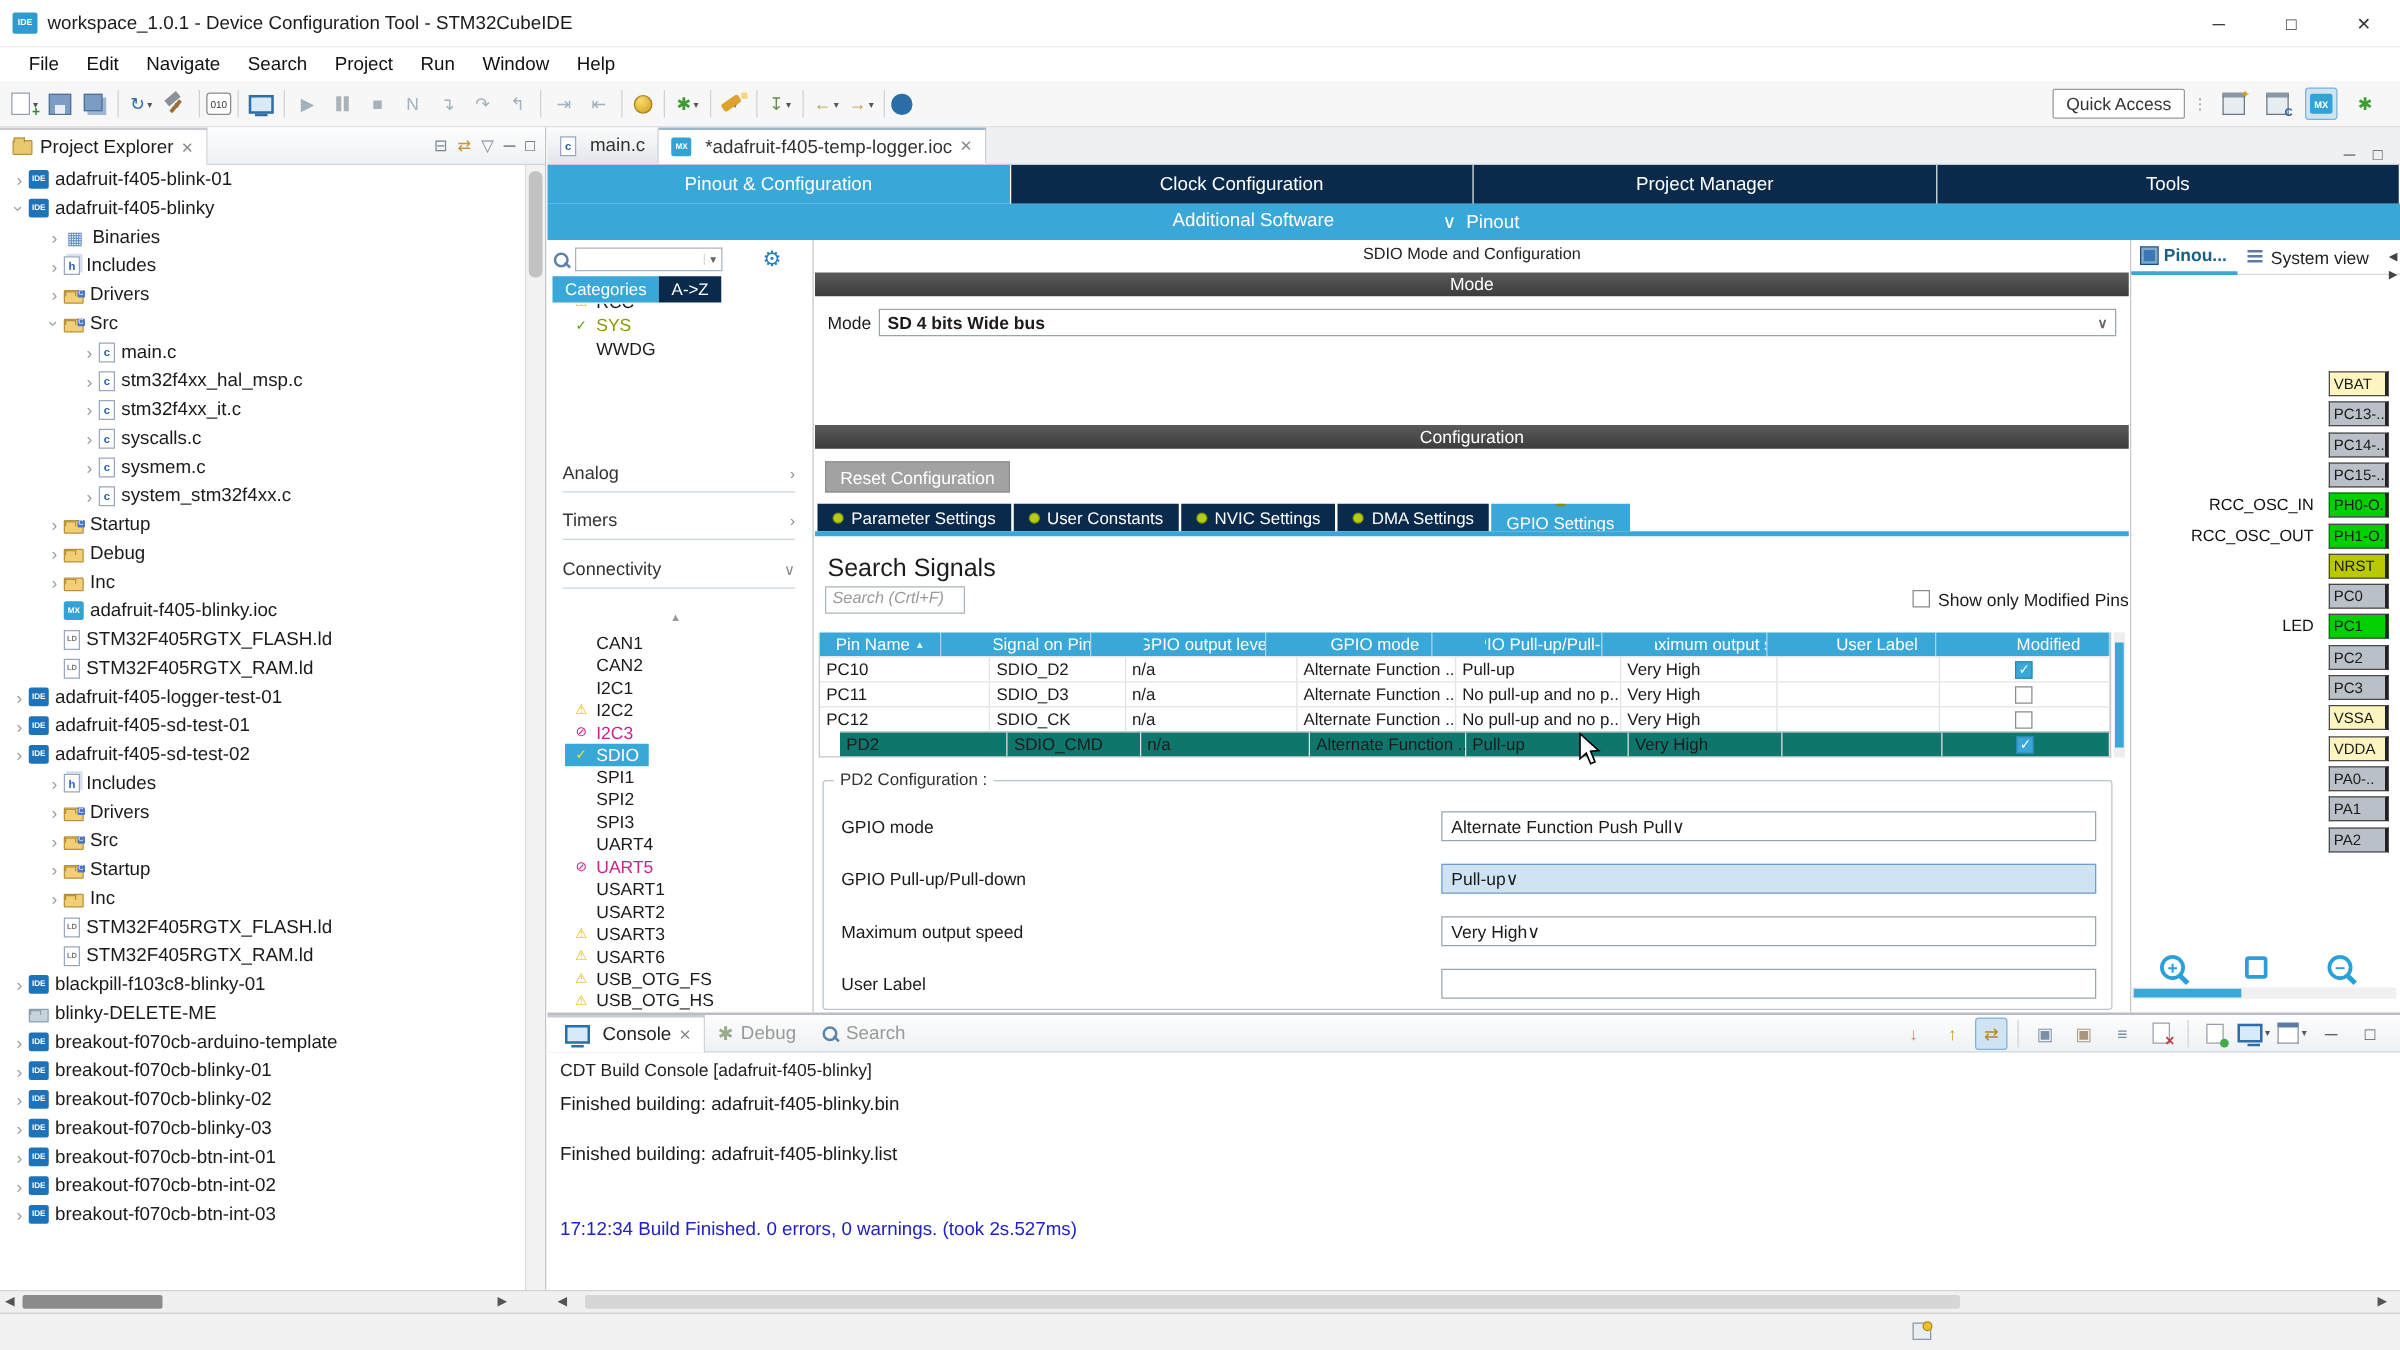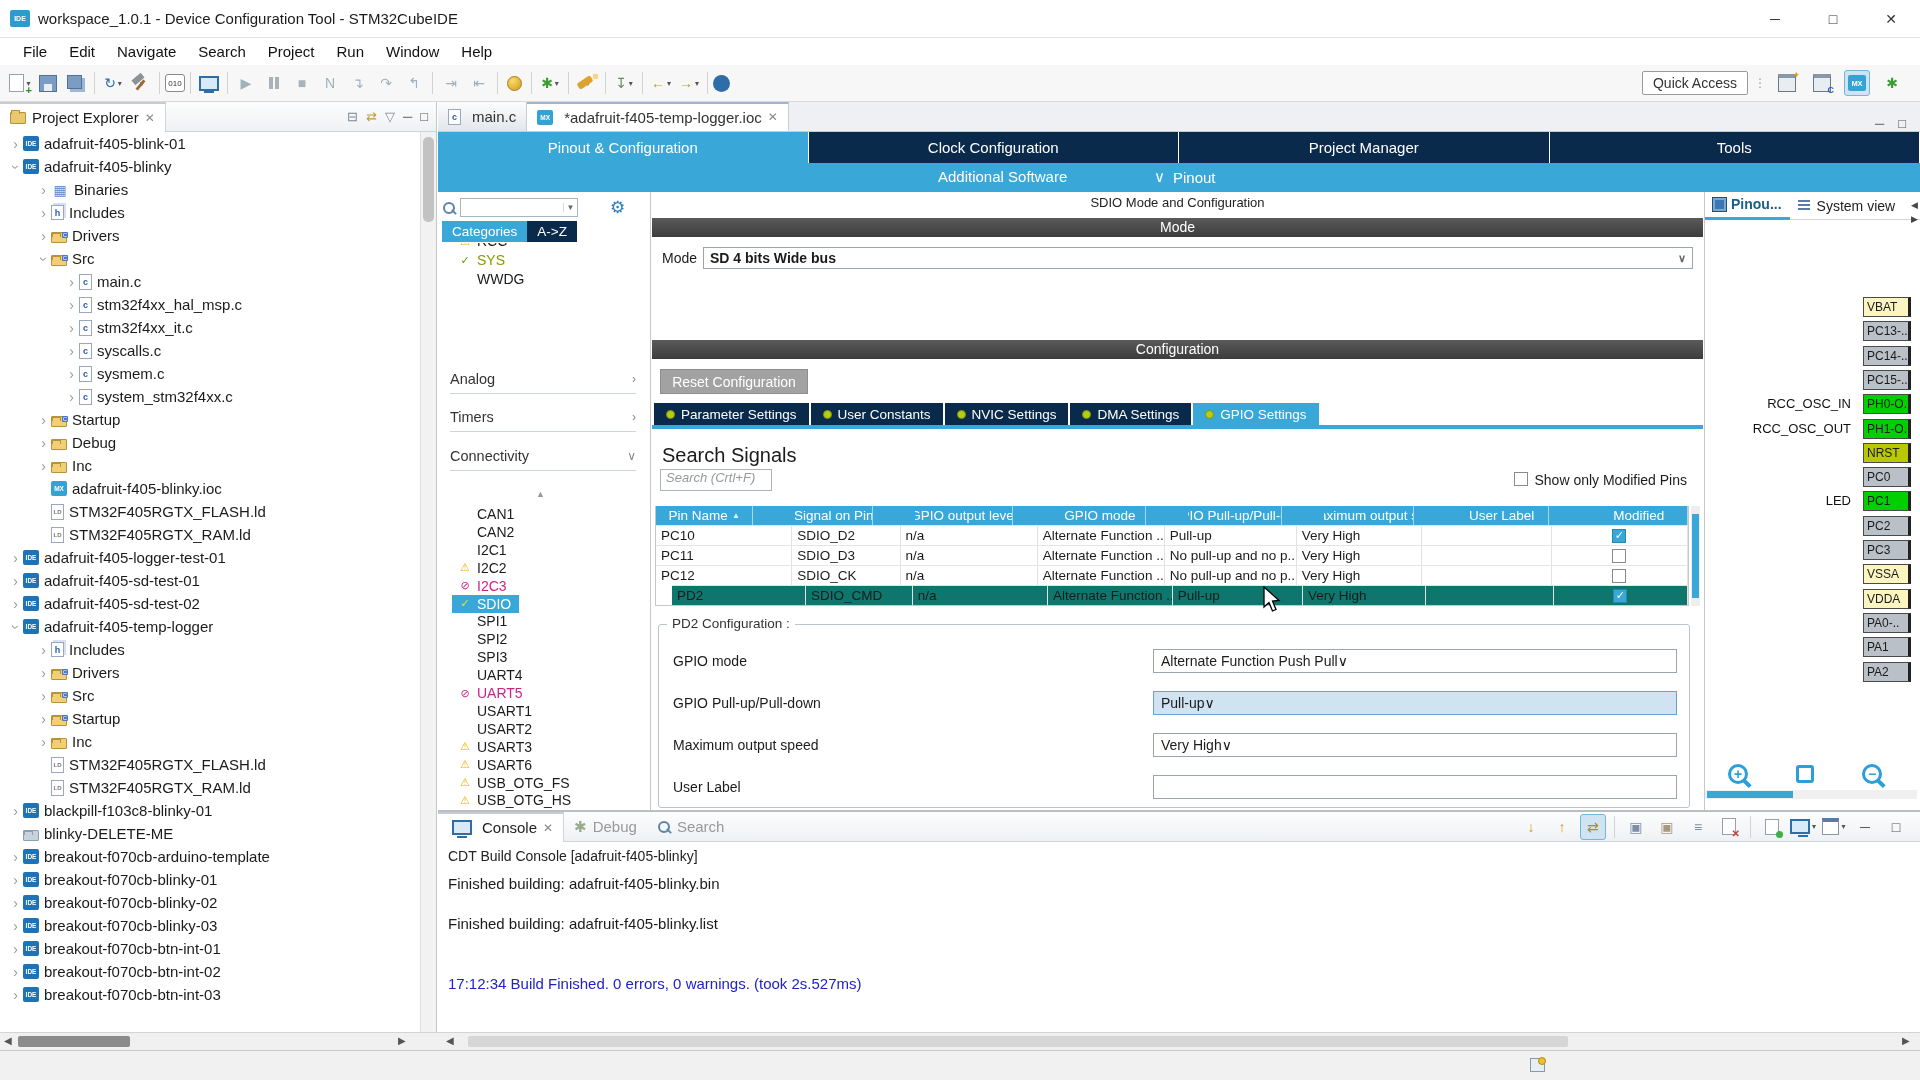--- a/index.html
+++ b/index.html
@@ -134,26 +134,26 @@
   #sdiotitle{position:absolute;left:0;top:3px;width:100%;text-align:center;font-size:13px;color:#222;}
   .darkbar{position:absolute;left:0;width:100%;height:19px;background:linear-gradient(#5a5a5a,#3c3c3c);color:#fff;text-align:center;font-size:14px;line-height:19px;}
   #modebar{top:26px;}
   #modefieldrow{position:absolute;left:10px;top:55px;width:1031px;display:flex;align-items:center;gap:6px;font-size:14px;}
   .selectbox{flex:1;height:22px;border:1px solid #9aa4ae;background:#fff;display:flex;align-items:center;padding:0 6px;font-size:14px;position:relative;font-weight:bold;}
   .selectbox .sdd{position:absolute;right:6px;color:#666;font-size:11px;}
   #configbar{top:148px;}
   #resetbtn{position:absolute;left:8px;top:177px;width:148px;height:25px;background:#a2a2a2;color:#fff;font-size:14px;display:flex;align-items:center;justify-content:center;border:1px solid #8e8e8e;}
   #cfgsubtabs{position:absolute;left:2px;top:211px;display:flex;height:22px;}
   .subtab{background:#0a2a4c;color:#fff;font-size:13.5px;display:flex;align-items:center;gap:6px;padding:0 12px;margin-right:2px;}
-  .subtab.active{background:#39a8d9;}
+  .subtab.active{background:#39a8d9;flex-direction:column;}
   .dot{width:9px;height:9px;min-width:9px;border-radius:50%;background:#b5cc18;border:1px solid #7e9404;display:inline-block;}
   #subtabline{position:absolute;left:0;top:233px;width:100%;height:4px;background:#39a8d9;}
   #searchsignals{position:absolute;left:10px;top:252px;font-size:20px;}
   #sigsearch{position:absolute;left:8px;top:277px;width:112px;height:22px;border:1px solid #aab4be;color:#999;font-style:italic;font-size:13px;padding:0 5px;background:#fff;}
-  #showmod{position:absolute;right:16px;top:280px;display:flex;align-items:flex-start;gap:6px;font-size:14px;}
+  #showmod{position:absolute;right:0;top:280px;display:flex;align-items:flex-start;gap:6px;font-size:14px;}
   .cbx{width:14px;height:14px;border:1px solid #8a8a8a;background:#fff;display:inline-flex;align-items:center;justify-content:center;}
   .cbx.on{background:#39a8d9;border-color:#2a86ae;color:#fff;font-size:11px;}
   #gpiotable{position:absolute;left:3px;top:314px;width:1034px;border:1px solid #c8c8c8;border-top:none;}
   #gpiohead{display:flex;height:19px;background:#39a8d9;color:#fff;font-size:13.5px;gap:42px;}
   .thc{display:flex;align-items:center;justify-content:center;gap:4px;border-right:1px solid rgba(255,255,255,.55);overflow:hidden;white-space:nowrap;}
   .sortic{font-size:8px;color:#e4f3fb;}
   .trowt{display:flex;height:20px;background:#fff;border-top:1px solid #e4e4e4;font-size:13.5px;}
   .trowt.sel{background:#0f766e;margin-left:16px;}
   .tdc{display:flex;align-items:center;padding:0 5px;border-right:1px solid #e2e2e2;overflow:hidden;white-space:nowrap;}
   .tdc.center{justify-content:center;}
@@ -425,25 +425,20 @@
         <div class="trow" style="padding-left: 8px;">
           <span class="exp">›</span>
           <span class="fi fi-ide"></span>
           <span>adafruit-f405-sd-test-01</span>
         </div>
         <div class="trow" style="padding-left: 8px;">
           <span class="exp">›</span>
           <span class="fi fi-ide"></span>
           <span>adafruit-f405-sd-test-02</span>
         </div>
-        <div class="trow" style="padding-left: 8px;">
-          <span class="exp open">›</span>
-          <span class="fi fi-ide"></span>
-          <span>adafruit-f405-temp-logger</span>
-        </div>
         <div class="trow" style="padding-left: 36px;">
           <span class="exp">›</span>
           <span class="fi fi-inc"></span>
           <span>Includes</span>
         </div>
         <div class="trow" style="padding-left: 36px;">
           <span class="exp">›</span>
           <span class="fi fi-fc"></span>
           <span>Drivers</span>
         </div>

